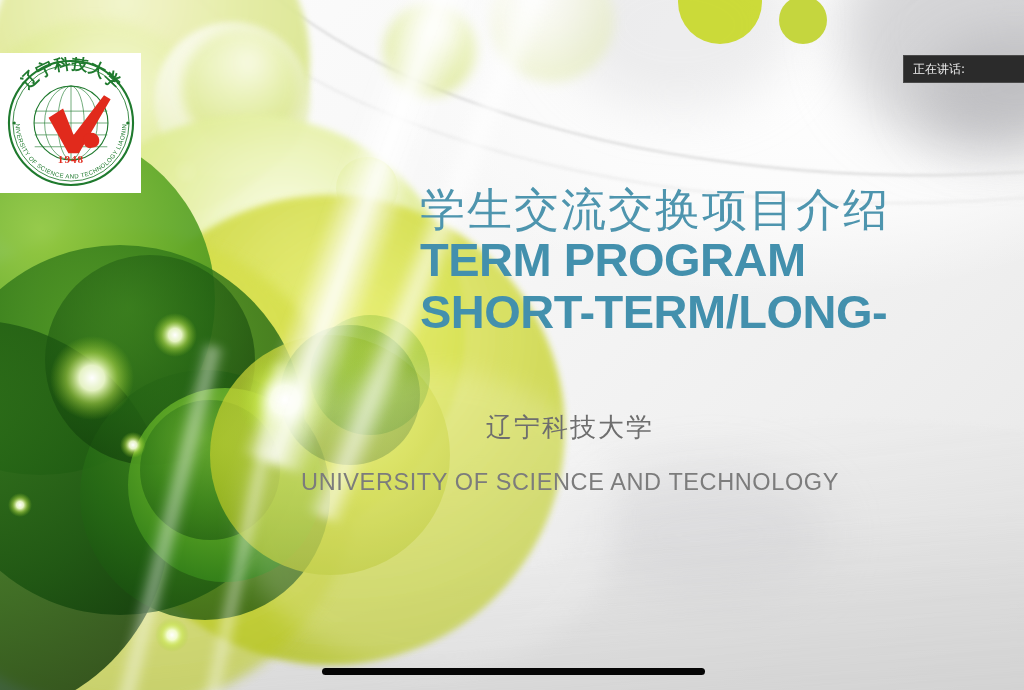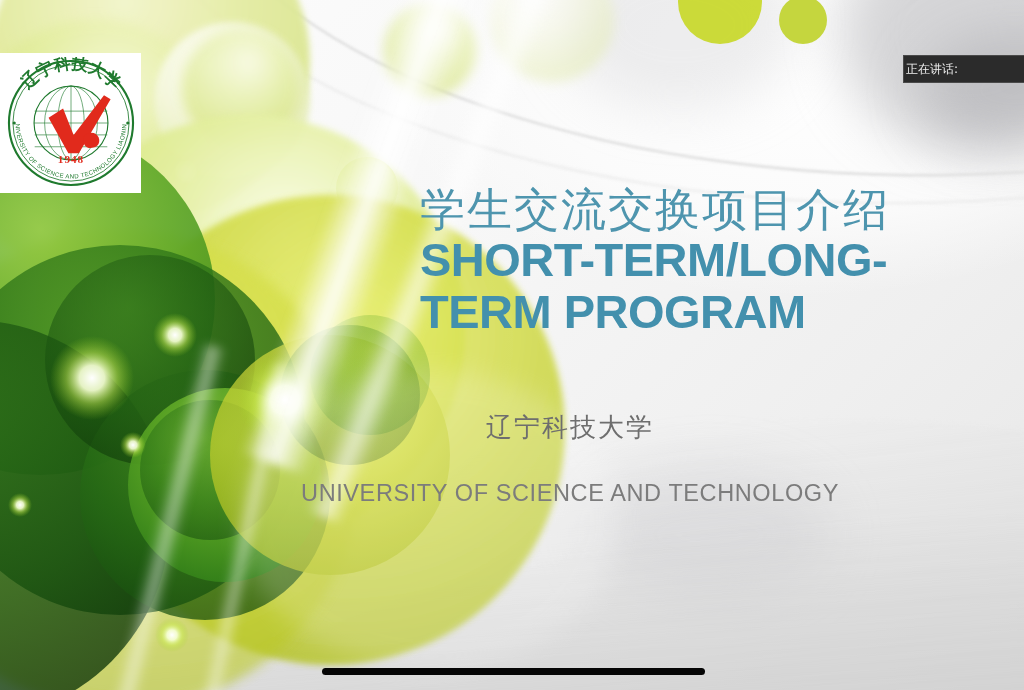--- a/index.html
+++ b/index.html
@@ -122,21 +122,21 @@
     width: 680px;
     text-align: center;
   }
   .sub-cn {
     font-size: 26px;
     letter-spacing: 2px;
     color: #6e6e6e;
     font-family: "DejaVu Sans", "Liberation Sans", sans-serif;
   }
   .sub-en {
-    margin-top: 35px;
+    margin-top: 24px;
     font-size: 23.5px;
     letter-spacing: 0.6px;
     color: #7c7c7c;
     white-space: nowrap;
   }
 
   
   .speaker-bar {
     position: absolute;
     left: 903px; top: 55px;
@@ -144,21 +144,21 @@
     background: #2b2b2b;
     border: 1px solid #4a4a4a;
     border-right: none;
     box-sizing: border-box;
     display: flex;
     align-items: center;
   }
   .speaker-label {
     color: #f0f0f0;
     font-size: 12px;
-    padding-left: 2px;
+    padding-left: 9px;
     font-family: "DejaVu Sans", "Liberation Sans", sans-serif;
     white-space: nowrap;
   }
 
   
   .home-indicator {
     position: absolute;
     left: 322px; top: 668px;
     width: 383px; height: 7px;
     background: #050505;
@@ -324,22 +324,22 @@
         <textPath href="#arcBottomOuter" startOffset="50%" text-anchor="middle">UNIVERSITY OF SCIENCE AND TECHNOLOGY LIAONING</textPath>
       </text>
 
       <circle cx="14" cy="100" r="2.4" fill="#1f7a2e"></circle>
       <circle cx="186" cy="100" r="2.4" fill="#1f7a2e"></circle>
     </svg>
   </div>
 
   <div class="title-block">
     <div class="title-cn">学生交流交换项目介绍</div>
+    <div class="title-en">TERM PROGRAM</div>
     <div class="title-en">SHORT-TERM/LONG-</div>
-    <div class="title-en">TERM PROGRAM</div>
   </div>
 
   <div class="subtitle-block">
     <div class="sub-cn">辽宁科技大学</div>
     <div class="sub-en">UNIVERSITY OF SCIENCE AND TECHNOLOGY</div>
   </div>
 
   <div class="speaker-bar">
     <span class="speaker-label">正在讲话:</span>
   </div>

